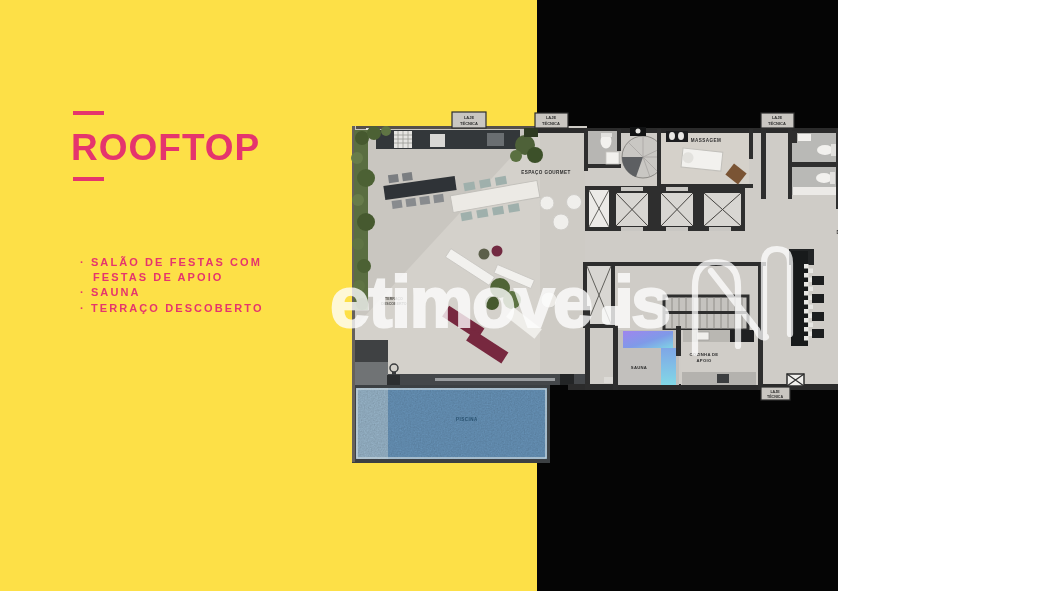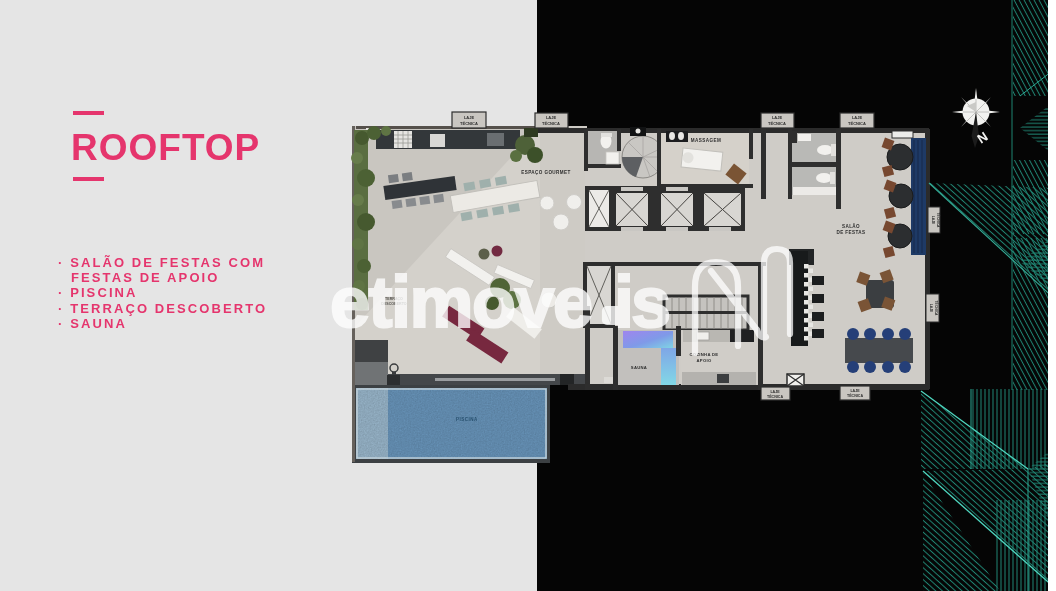--- a/index.html
+++ b/index.html
@@ -1,42 +1,41 @@
 <!DOCTYPE html>
 <html><head>
 <meta charset="utf-8">
 <style>
 html,body{margin:0;padding:0;}
-#page{position:relative;width:1048px;height:591px;background:#e5e5e5;overflow:hidden;font-family:"Liberation Sans",sans-serif;}
+#page{position:relative;width:838px;height:591px;background:#fde047;overflow:hidden;font-family:"Liberation Sans",sans-serif;}
 #blackhalf{position:absolute;left:537px;top:0;width:519px;height:591px;background:#050505;}
 #dash1,#dash2{position:absolute;left:73px;width:31px;height:4px;background:#e5356d;}
 #dash1{top:111px;}
 #dash2{top:177px;}
 #title{position:absolute;left:71px;top:127px;font-size:37px;font-weight:bold;letter-spacing:1px;color:#e5356d;}
-#list{position:absolute;left:58px;top:255px;font-size:13px;font-weight:bold;letter-spacing:2.1px;color:#e5356d;line-height:15.2px;}
+#list{position:absolute;left:80px;top:255px;font-size:11px;font-weight:bold;letter-spacing:2.1px;color:#e5356d;line-height:15.2px;}
 #list .ind{padding-left:13px;}
 </style>
 </head>
 <body>
 <div id="page">
 
 <div id="blackhalf"></div>
 
 <div id="dash1"></div>
 
 <div id="title">ROOFTOP</div>
 
 <div id="dash2"></div>
 
 <div id="list">
 <div>·&nbsp;SALÃO DE FESTAS COM</div>
 <div class="ind">FESTAS DE APOIO</div>
-<div>·&nbsp;PISCINA</div>
+<div>·&nbsp;SAUNA</div>
 <div>·&nbsp;TERRAÇO DESCOBERTO</div>
-<div>·&nbsp;SAUNA</div>
 </div>
 <svg id="plan" width="1056" height="591" viewBox="0 0 1056 591" style="position:absolute;left:0;top:0;">
 <defs>
 <pattern id="hatchB" width="4.4" height="4.4" patternUnits="userSpaceOnUse" patternTransform="rotate(42)">
 <line x1="0" y1="2.2" x2="4.4" y2="2.2" stroke="#1f8573" stroke-width="1"></line>
 </pattern>
 <pattern id="hatchA" width="4.4" height="4.4" patternUnits="userSpaceOnUse" patternTransform="rotate(-42)">
 <line x1="0" y1="2.2" x2="4.4" y2="2.2" stroke="#1f8573" stroke-width="1"></line>
 </pattern>
 <pattern id="vlines" width="4" height="4" patternUnits="userSpaceOnUse">

